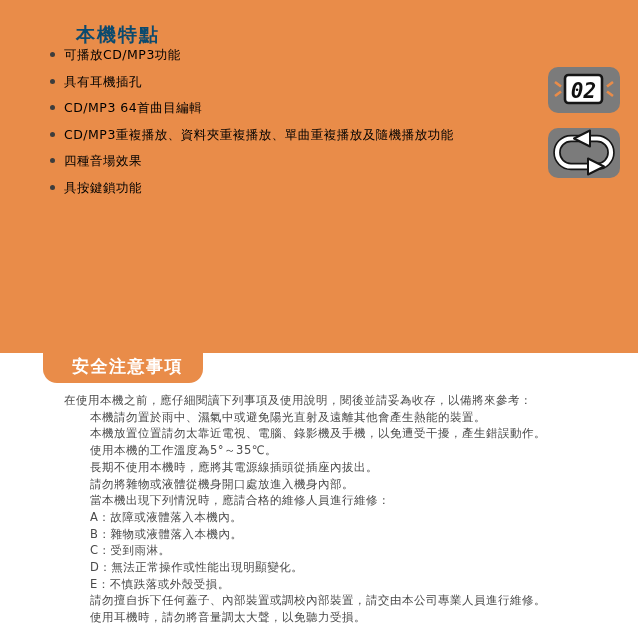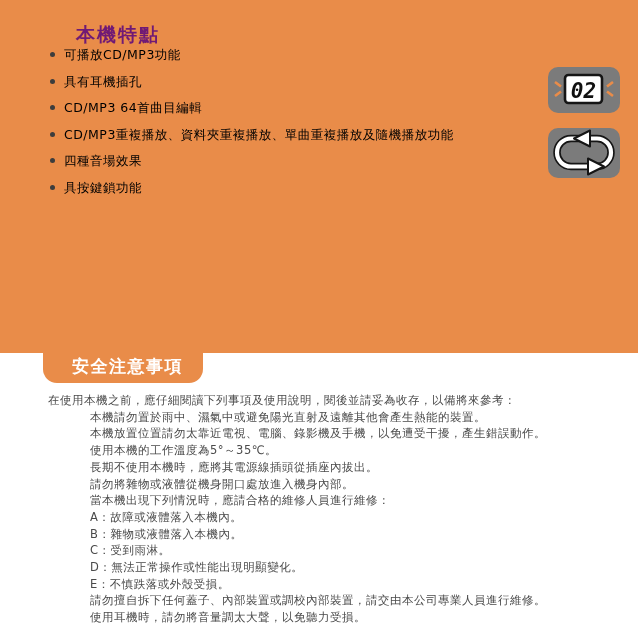--- a/index.html
+++ b/index.html
@@ -13,21 +13,21 @@
 
   
   .orange-block {
     position: absolute; left: 0; top: 0;
     width: 638px; height: 353px;
     background: #E98C49;
   }
   .features-title {
     position: absolute; left: 76px; top: 22px;
     font-size: 19px; font-weight: bold; letter-spacing: 2px;
-    color: #701a75;
+    color: #0c4a6e;
     text-align: center;
   }
   .features-list {
     position: absolute; left: 50px; top: 48px;
     margin: 0; padding: 0; list-style: none;
   }
   .features-list li {
     display: flex; align-items: flex-start;
     margin-bottom: 13.5px;
     font-size: 12.5px; line-height: 13px;
@@ -59,21 +59,21 @@
     color: #ffffff; white-space: nowrap;
   }
 
   
   .safety-body {
     position: absolute; left: 0; top: 392px;
     width: 638px;
     font-size: 11.5px; line-height: 16.7px;
     color: #4A4A4A; letter-spacing: 0.5px;
   }
-  .safety-body .line   { padding-left: 48px; white-space: nowrap; }
+  .safety-body .line   { padding-left: 64px; white-space: nowrap; }
   .safety-body .indent { padding-left: 90px; }
 </style>
 </head>
 <body>
 
 <div class="page">
 
   <div class="orange-block">
     <div class="features-title">本機特點</div>
 

